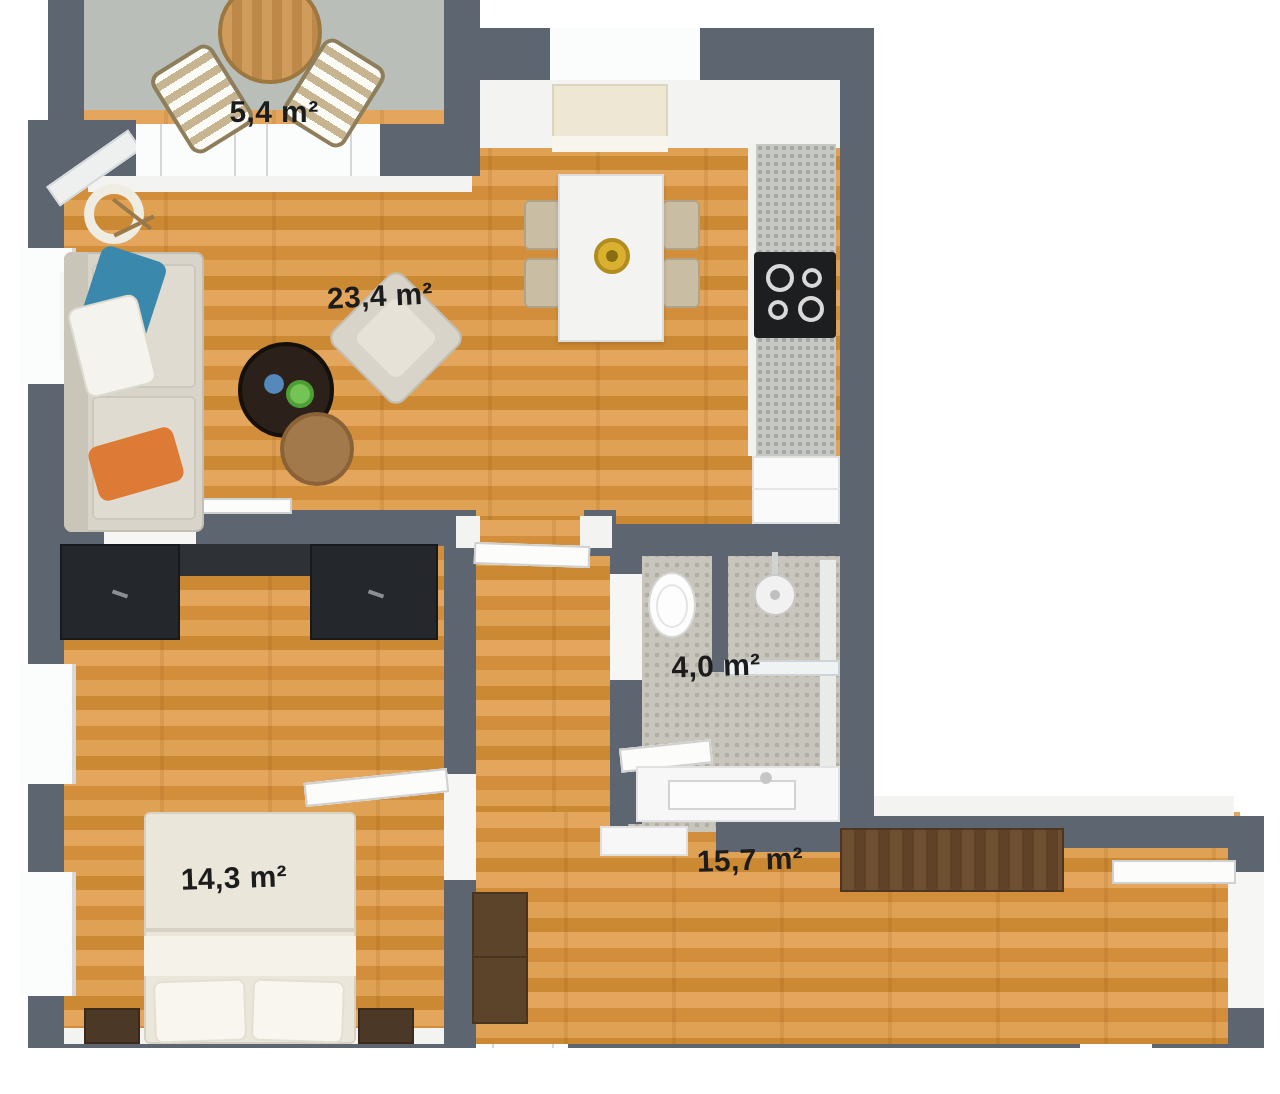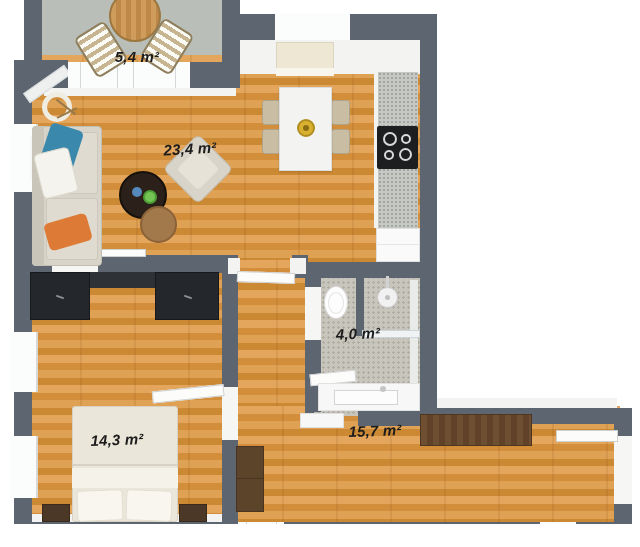--- a/index.html
+++ b/index.html
@@ -1,16 +1,16 @@
 <!DOCTYPE html>
 <html style="--wall: #5c6570; --wood: #d89747; --balcony-floor: #b9bfb8; --bath-floor: #c8c5bc; --label: #1c1c1c; --blue: #3a89ad; --orange: #dd7a36; --green: #74c455; --dark-furn: #24272b; --wood-furn: #6b4c30;"><head>
 <meta charset="utf-8">
 <style>
   html,body{margin:0;padding:0;background:#fff;}
-  .plan{position:relative;width:640px;height:524px;overflow:hidden;background:#fff;font-family:"Liberation Sans",sans-serif;font-style:italic;}
+  .plan{position:relative;width:640px;height:524px;overflow:hidden;background:#fff;font-family:"Liberation Sans",sans-serif;}
   .abs{position:absolute;}
   .wall{position:absolute;background:var(--wall);}
   .wface{position:absolute;background:#f3f4f2;}
   .wood{position:absolute;background:
     repeating-linear-gradient(90deg, rgba(110,55,5,.10) 0 2px, rgba(255,255,255,0) 2px 54px),
     repeating-linear-gradient(180deg,#e3a65c 0 8px,#d28e3b 8px 15px,#dfa153 15px 23px,#cc8934 23px 30px);}
   .speckle{position:absolute;background-color:var(--bath-floor);
     background-image:radial-gradient(rgba(90,85,70,.22) 1px, transparent 1.3px);background-size:5px 5px;}
   .counter{position:absolute;background-color:#c6c8c4;
     background-image:radial-gradient(rgba(60,60,60,.25) 1px, transparent 1.2px);background-size:4px 4px;}

